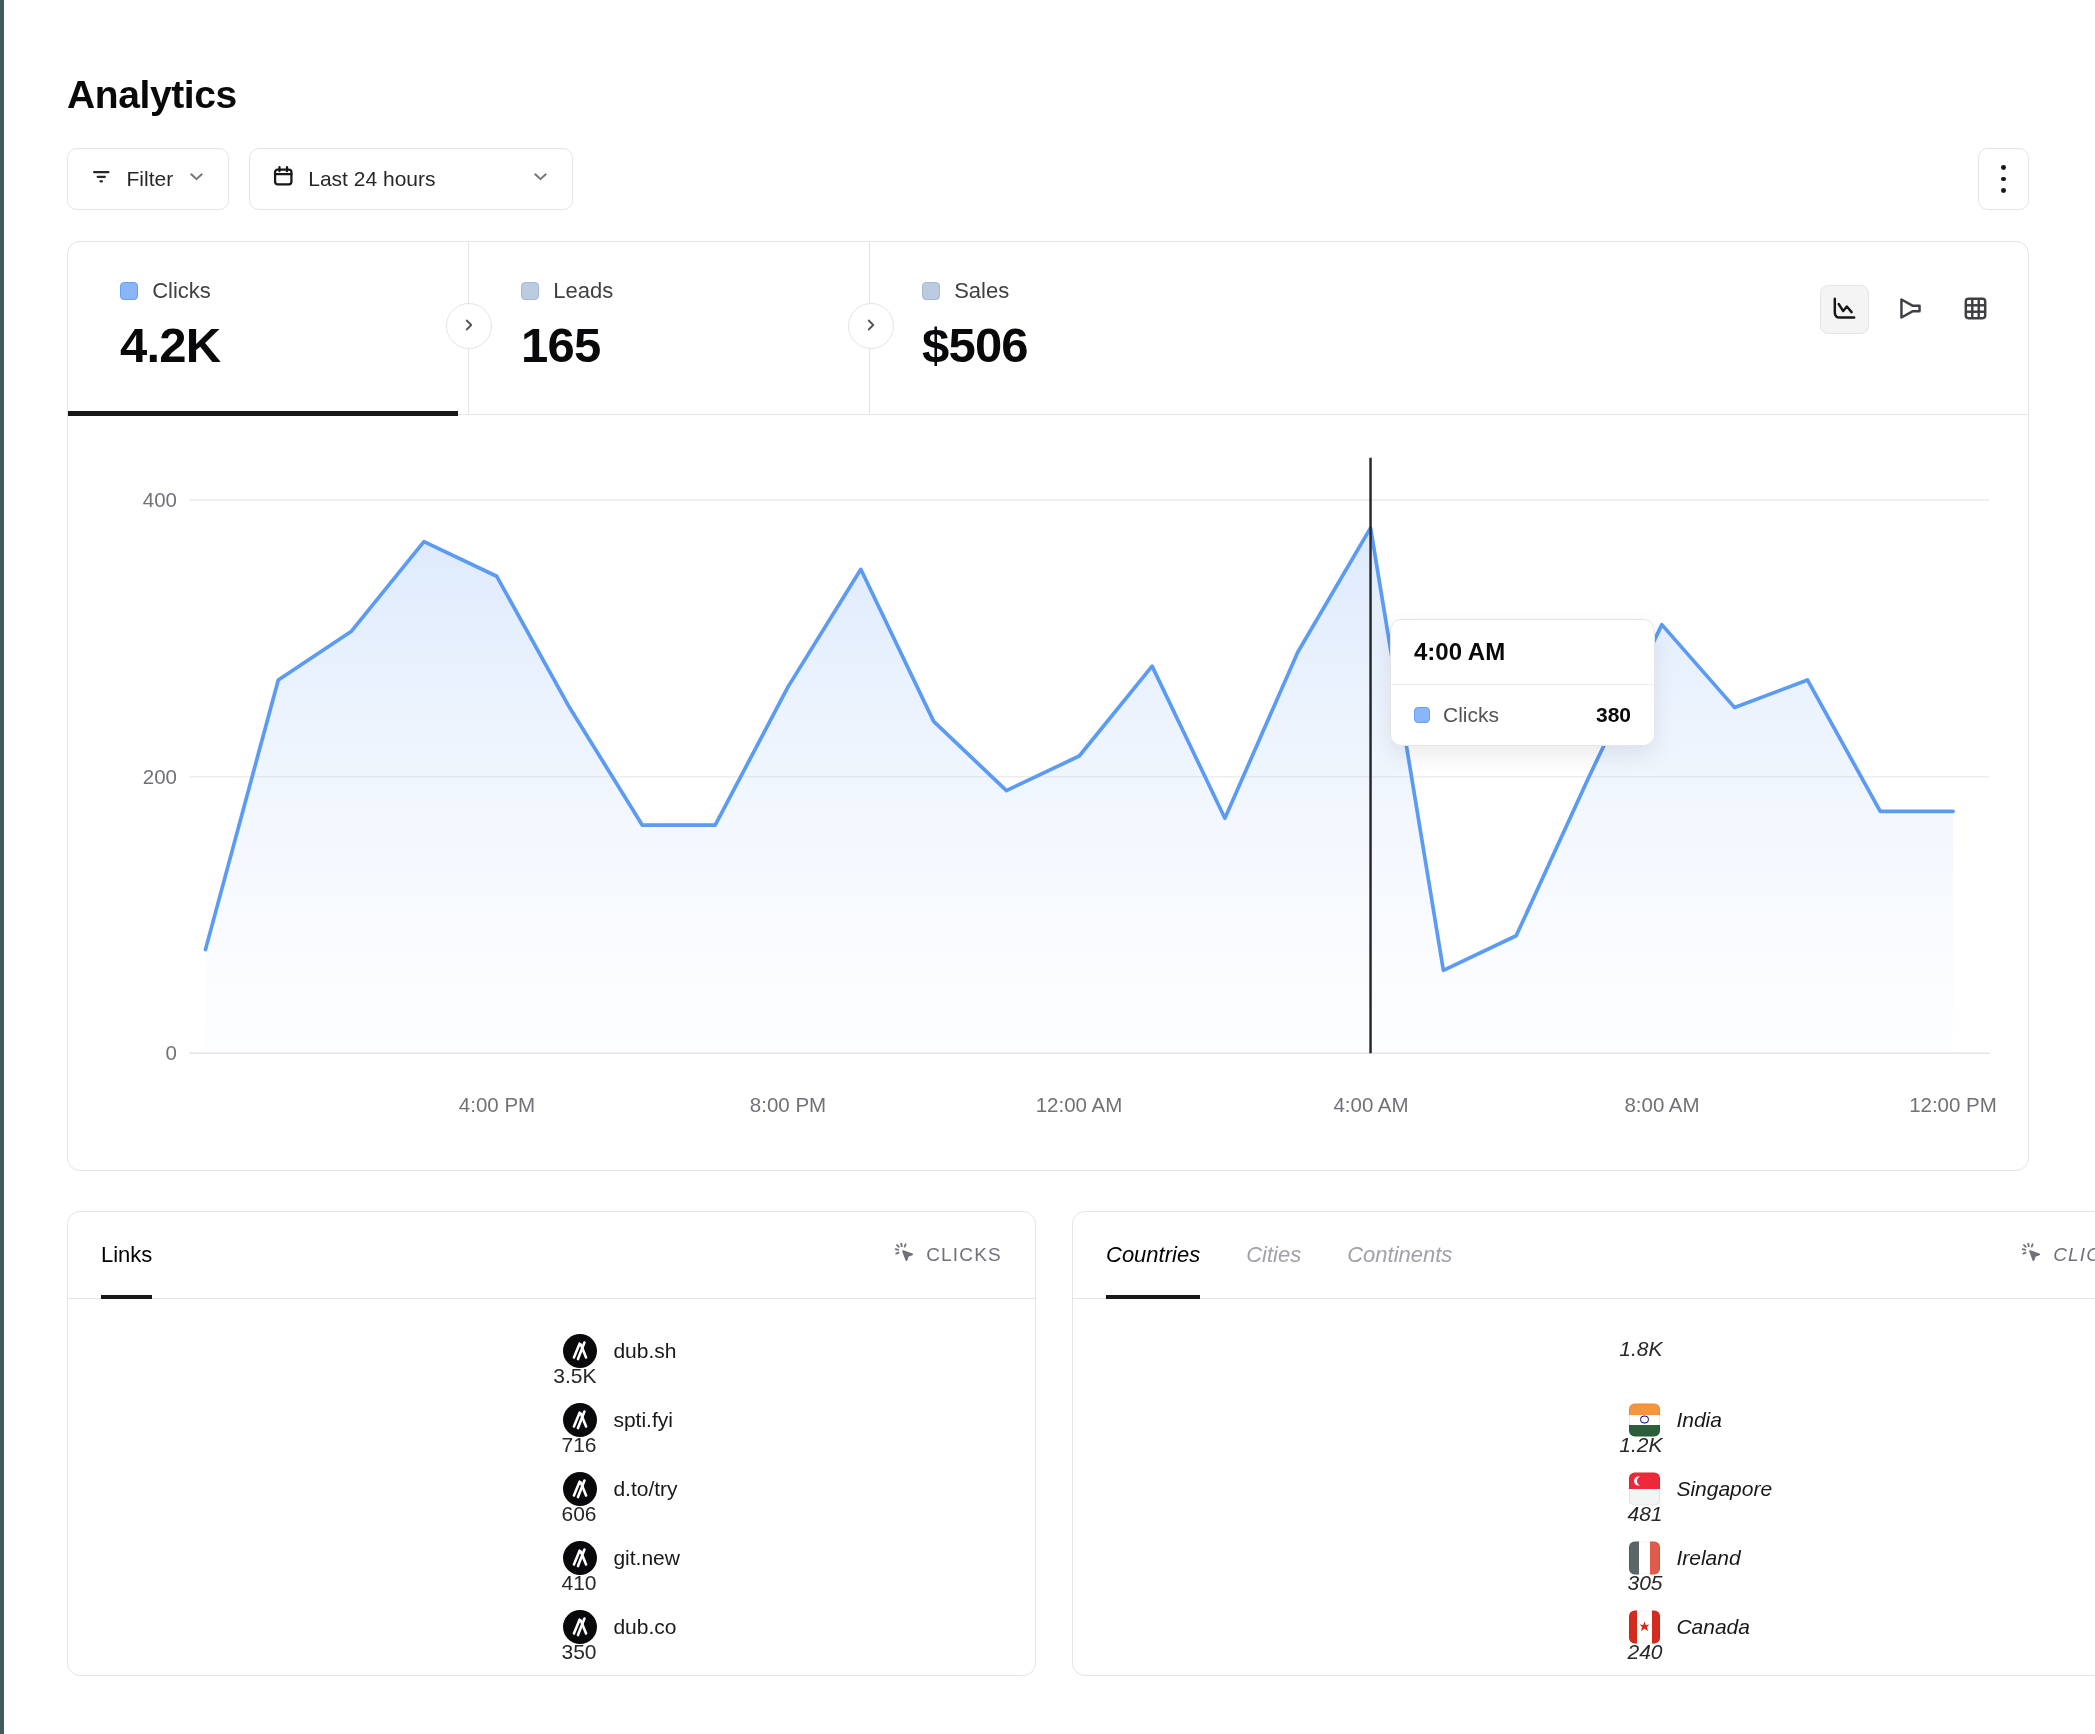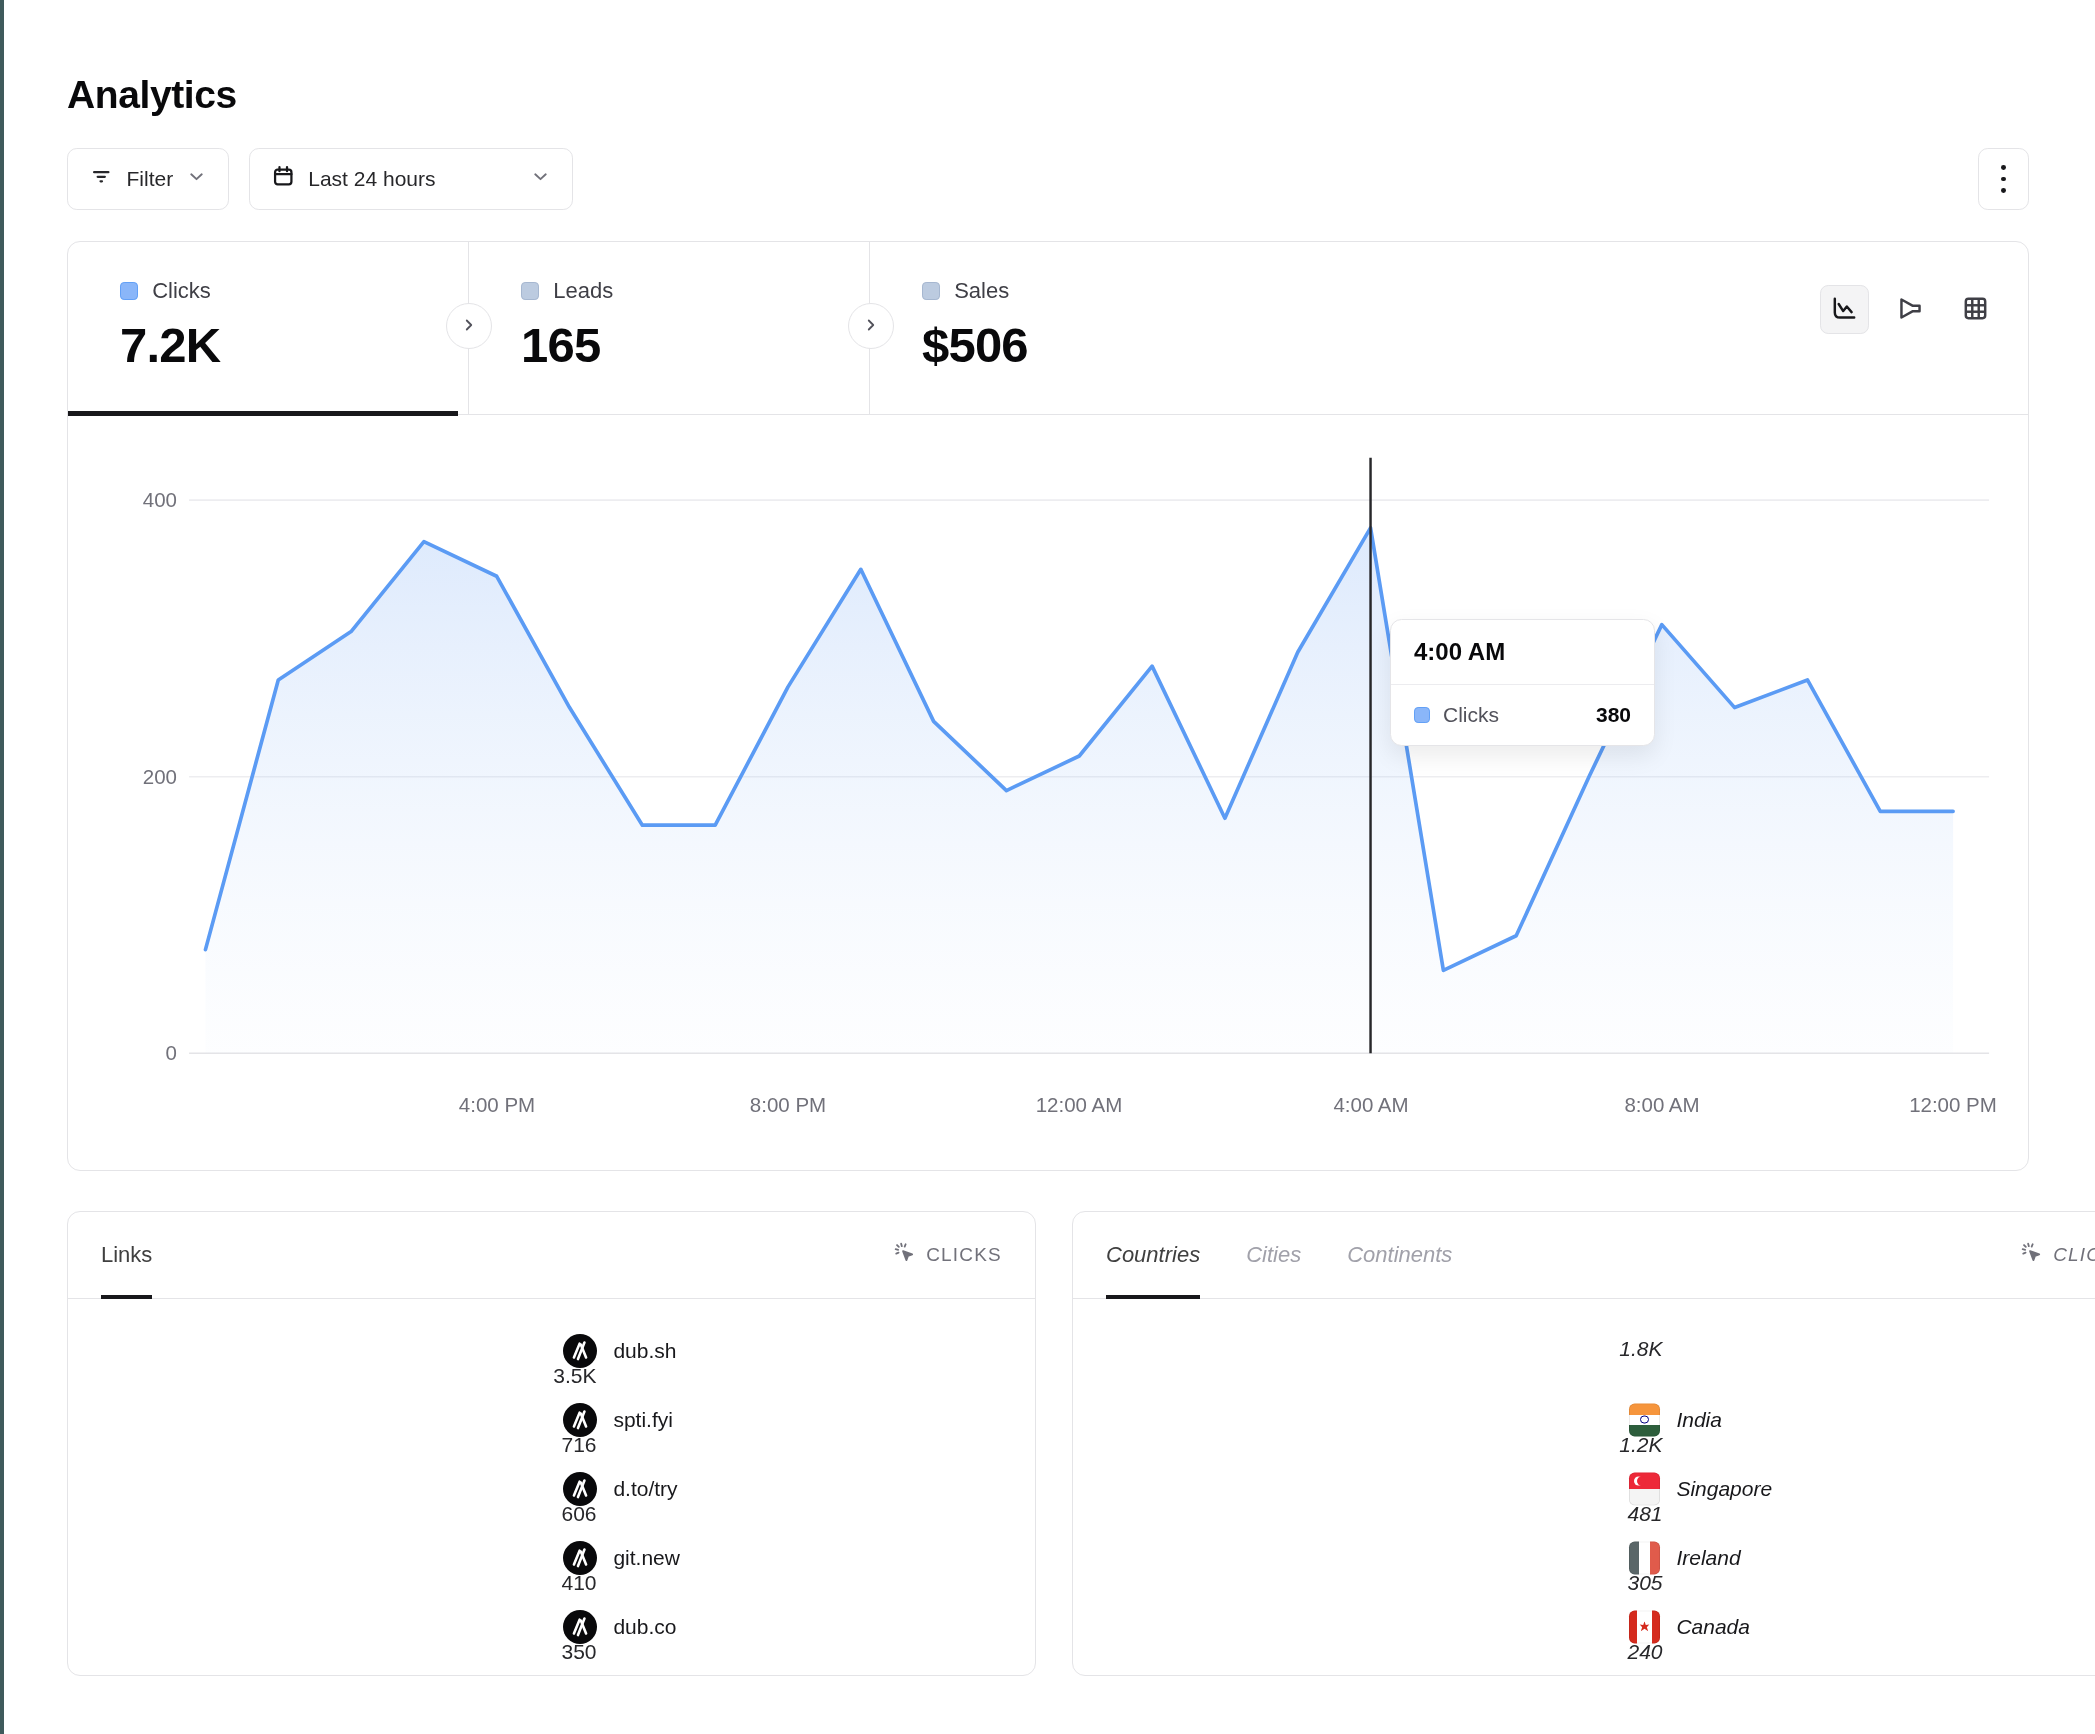--- a/index.html
+++ b/index.html
@@ -46,21 +46,21 @@
   .tooltip-row{padding:18px 23px;display:flex;align-items:center;}
   .tooltip-row .sq{width:14px;height:14px;}
   .tooltip-series{margin-left:13px;font-size:21px;color:#52525b;}
   .tooltip-value{margin-left:auto;font-size:21px;font-weight:700;color:#09090b;}
   
   .links-card{left:67px;top:1211px;width:969px;height:465px;}
   .countries-card{left:1072px;top:1211px;width:1091px;height:465px;font-style:italic;}
   .panel-header{height:87px;padding:0 33px;display:flex;align-items:center;border-bottom:1.2px solid #e4e4e7;box-sizing:border-box;}
   .panel-tabs{display:flex;gap:46px;height:100%;}
   .panel-tab{position:relative;display:flex;align-items:center;font-size:22px;color:#a1a1aa;cursor:pointer;}
-  .panel-tab.active{color:#404040;font-weight:500;}
+  .panel-tab.active{color:#000000;font-weight:500;}
   .panel-tab.active .tab-underline{position:absolute;left:0;bottom:-0.8px;width:100%;height:4.1px;background:#18181b;}
   .metric{margin-left:auto;display:flex;align-items:center;gap:9.8px;font-size:19px;font-weight:500;
     color:#71717a;letter-spacing:1.2px;}
   .rows{padding:38px 33px 0 33px;}
   .row{display:flex;align-items:center;height:51px;margin-bottom:18px;cursor:pointer;flex-direction:column;}
   .track{position:relative;flex:1;height:51px;}
   .bar{position:absolute;left:0;top:0;height:51px;border-radius:8.2px;}
   .bar-cream{background:#fbe7cd;}
   .bar-blue{background:#d8e6fa;}
   .row-label{position:absolute;left:11.5px;top:50%;transform:translateY(-50%);display:flex;align-items:center;gap:16.4px;z-index:2;}
@@ -133,21 +133,21 @@
 </div>
 
 <div class="card main-card">
   <div class="tabs-row">
 
     <div class="stat b-right">
       <div class="stat-top">
         <span class="sq sq-blue"></span>
         <span class="stat-label">Clicks</span>
       </div>
-      <div class="stat-value">7.2K</div>
+      <div class="stat-value">4.2K</div>
       <div class="active-underline"></div>
     </div>
 
     <div class="stat b-right">
       <div class="stat-top">
         <span class="sq sq-pale"></span>
         <span class="stat-label">Leads</span>
       </div>
       <div class="stat-value">165</div>
     </div>

